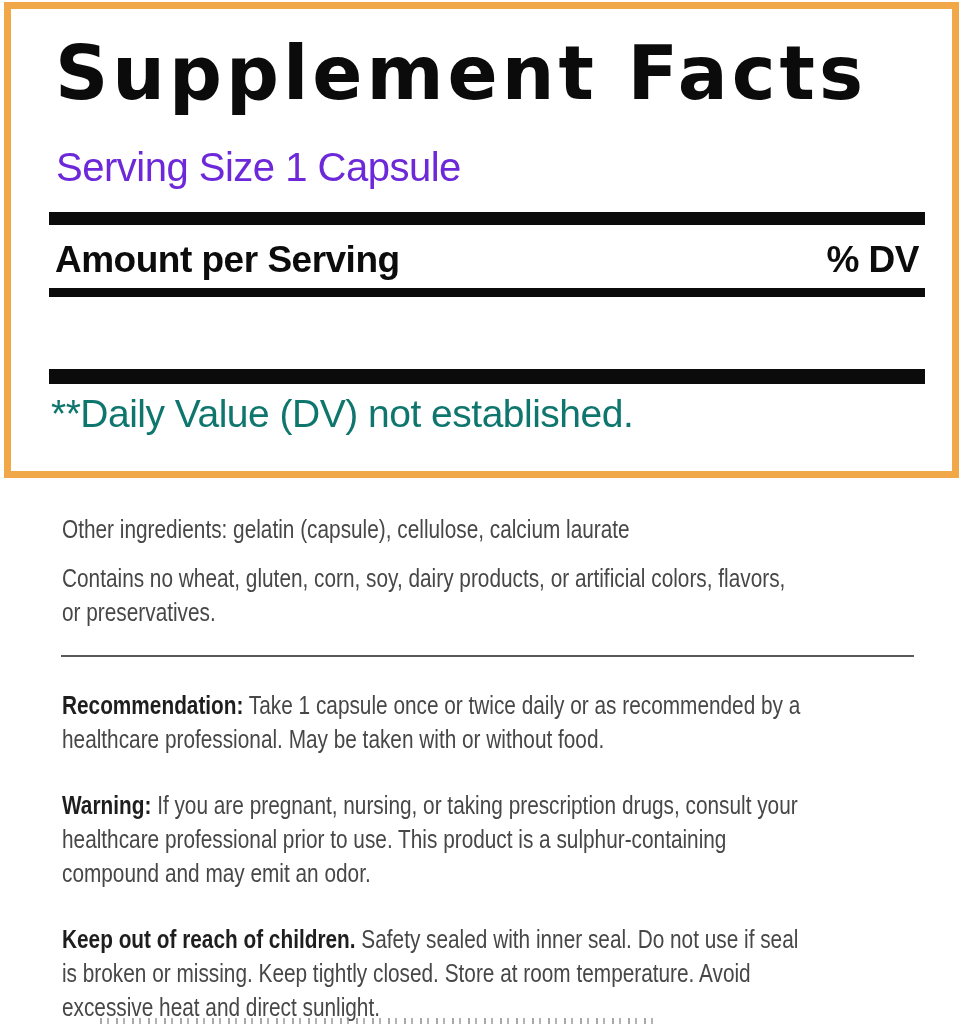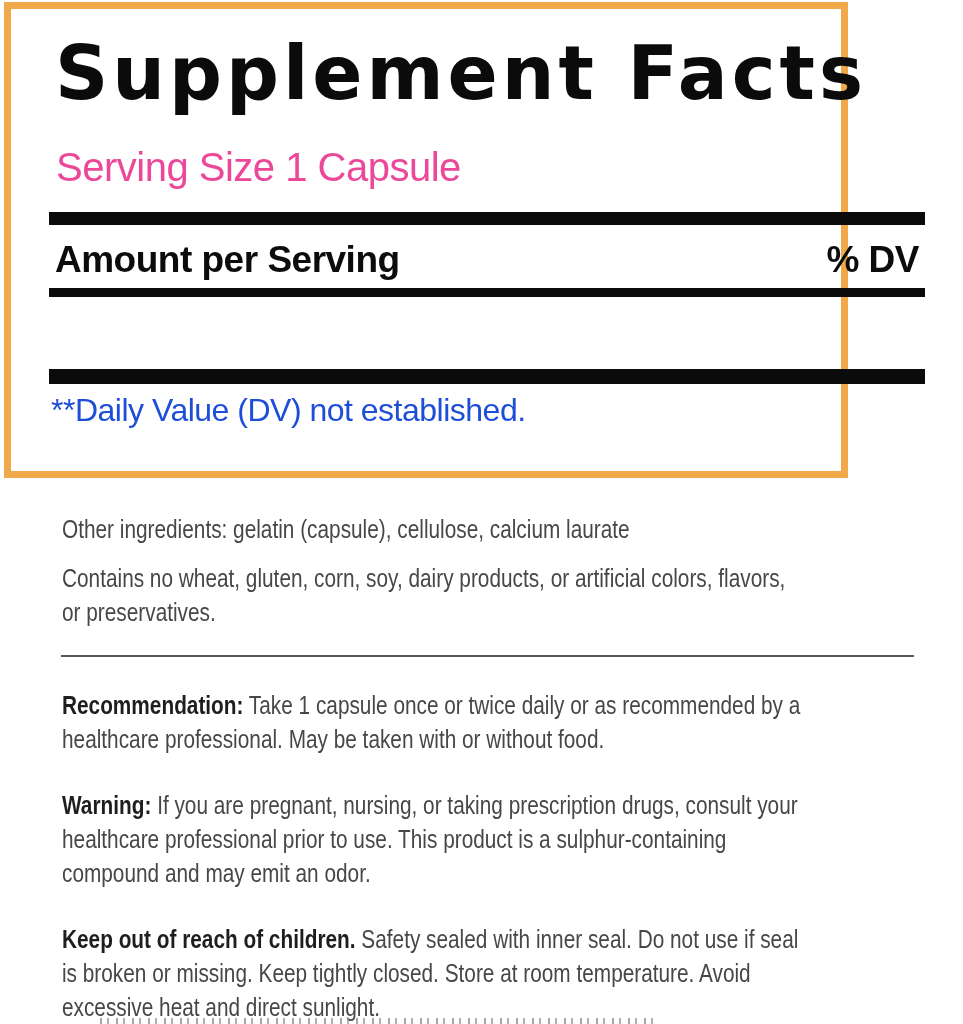--- a/index.html
+++ b/index.html
@@ -11,64 +11,64 @@
     background: #ffffff;
     overflow: hidden;
     font-family: "Liberation Sans", sans-serif;
     color: #0c0c0c;
   }
 
   
   .facts-panel {
     position: absolute;
     left: 4px; top: 2px;
-    width: 844px; height: 476px;
+    width: 955px; height: 476px;
     border: 7px solid #F0A848;
     background: #ffffff;
   }
   .panel-title {
     position: absolute;
     left: 44px; top: 26px;
     font-family: "DejaVu Sans", sans-serif;
     font-weight: bold;
     font-size: 74px;
     letter-spacing: 4px;
     line-height: 1.05;
     color: #0b0b0b;
     white-space: nowrap;
   }
   .serving {
     position: absolute;
     left: 45px; top: 136px;
     font-size: 40px;
     font-weight: normal;
     letter-spacing: -0.5px;
-    color: #ec4899;
+    color: #6d28d9;
     white-space: nowrap;
   }
   .bar { position: absolute; left: 38px; width: 876px; background: #0b0b0b; }
   .bar1 { top: 203px; height: 13px; }
   .bar2 { top: 279px; height: 9px; }
   .bar3 { top: 360px; height: 15px; }
   .panel-row {
     position: absolute;
     left: 44px; width: 864px;
     display: flex;
     justify-content: space-between;
     align-items: center;
     white-space: nowrap;
   }
   .header-row { top: 230px; font-size: 37px; font-weight: bold; letter-spacing: -0.5px; }
   .ingredient-row { top: 296px; font-size: 39px; font-weight: normal; letter-spacing: -0.5px; }
   .footnote {
     position: absolute;
     left: 40px; top: 383px;
-    font-size: 32px;
+    font-size: 39px;
     letter-spacing: -0.5px;
-    color: #1d4ed8;
+    color: #0f766e;
     white-space: nowrap;
   }
 
   
   .para {
     position: absolute;
     left: 62px;
     transform: scaleX(0.80);
     transform-origin: top left;
     font-size: 26px;

